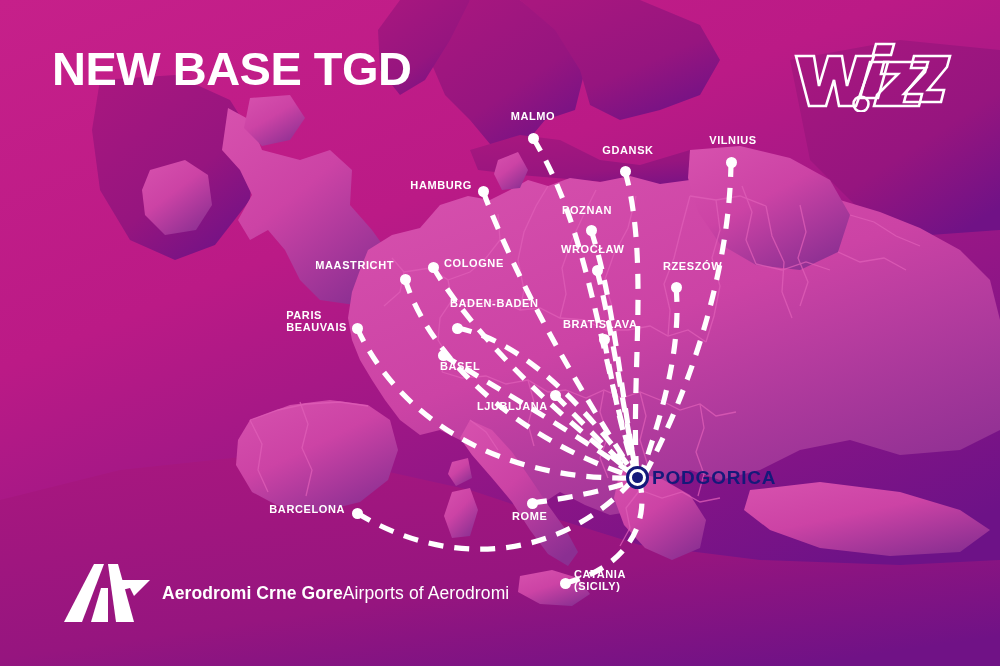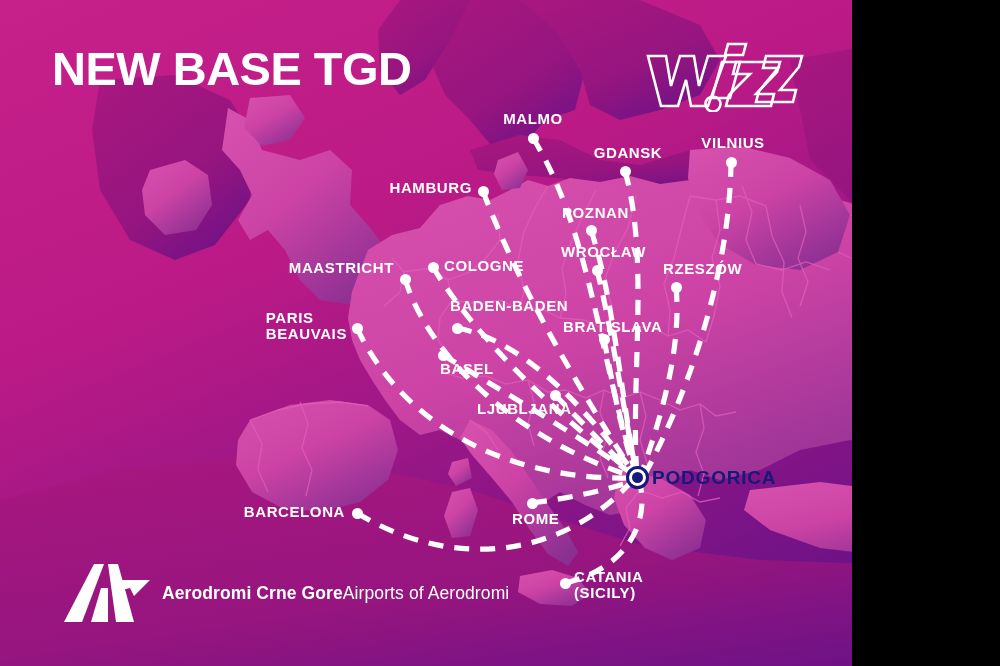--- a/index.html
+++ b/index.html
@@ -2,21 +2,21 @@
 <html><head>
 <meta charset="utf-8">
 <style>
   html, body {
     margin: 0;
     padding: 0;
     background: #000;
   }
   #poster {
     position: relative;
-    width: 852px;
+    width: 1000px;
     height: 666px;
     overflow: hidden;
     font-family: "Liberation Sans", sans-serif;
     background: linear-gradient(145deg, #c6208a 0%, #bd1b85 38%, #9b1787 68%, #6d1287 100%);
   }
   #mapsvg {
     position: absolute;
     left: 0; top: 0;
     width: 1000px;
     height: 666px;
@@ -72,21 +72,21 @@
     font-weight: normal;
     letter-spacing: 0.1px;
     line-height: 1.18;
     white-space: nowrap;
   }
   
   .city {
     position: absolute;
     z-index: 20;
     color: #ffffff;
-    font-size: 15px;
+    font-size: 11px;
     font-weight: bold;
     letter-spacing: 0.6px;
     line-height: 1.02;
     white-space: nowrap;
     text-transform: uppercase;
   }
   .city.two-line { line-height: 1.08; }
   .city.al-right { transform: translateX(-100%); }
   .city.al-center { transform: translateX(-50%); }
   .city-hub {

